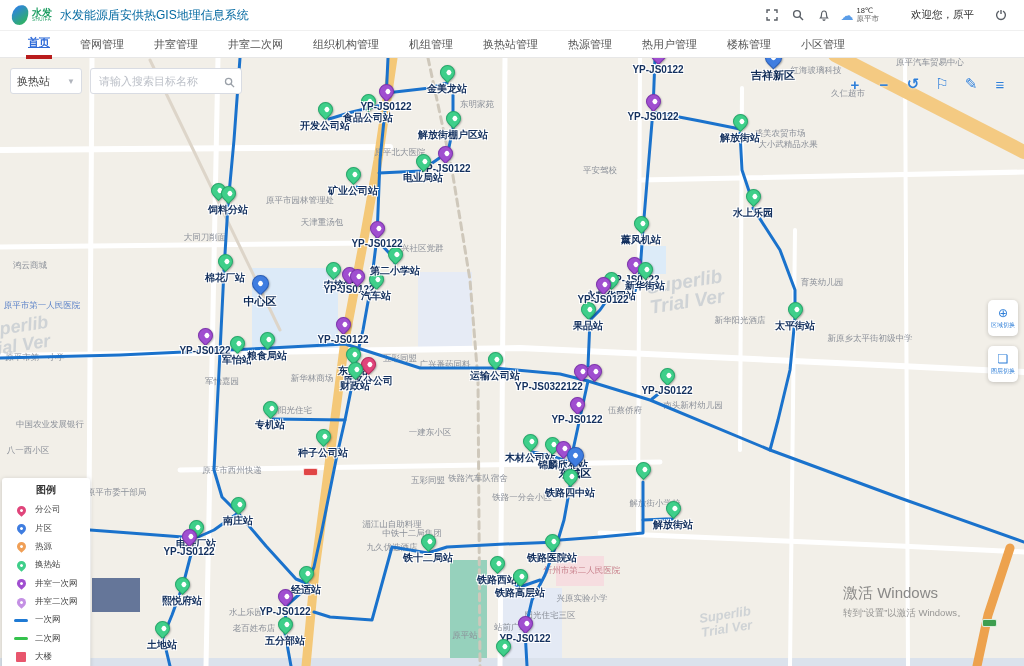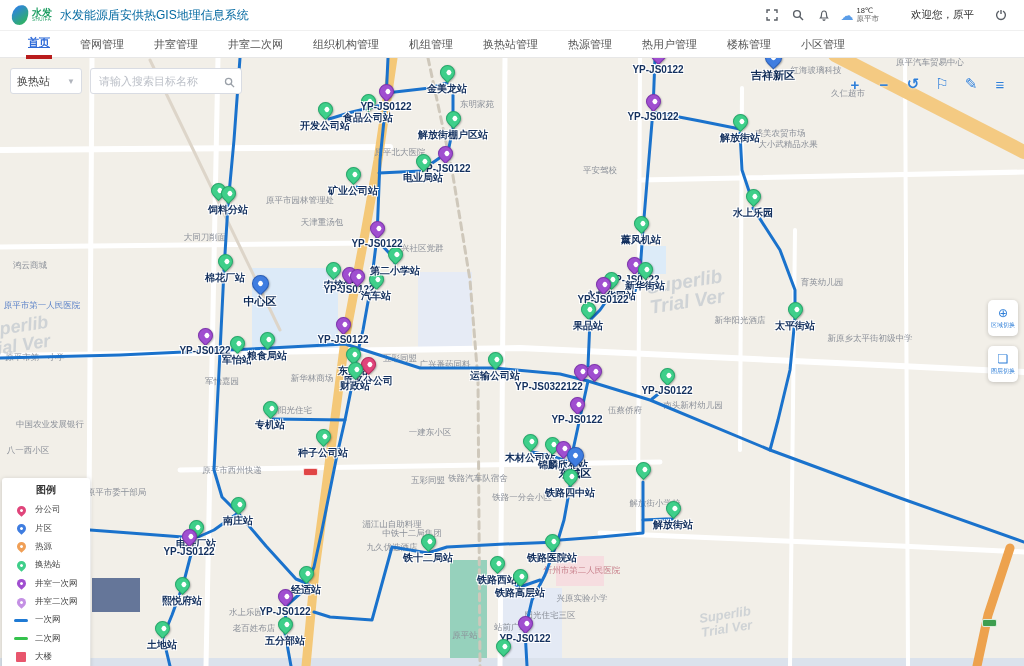--- a/index.html
+++ b/index.html
@@ -463,14 +463,18 @@
         </div>
         <div class="lg-row">
           <span class="lg-sw">
             <span class="lg-sq" style="background: rgb(232, 86, 109);"></span>
           </span>
           <span class="lg-lb">大楼</span>
         </div>
       </div>
   </div>
 
+  <div class="winact">
+    <div class="l1">激活 Windows</div>
+    <div class="l2">转到“设置”以激活 Windows。</div>
+  </div>
 
 </div>
 
 </body></html>

